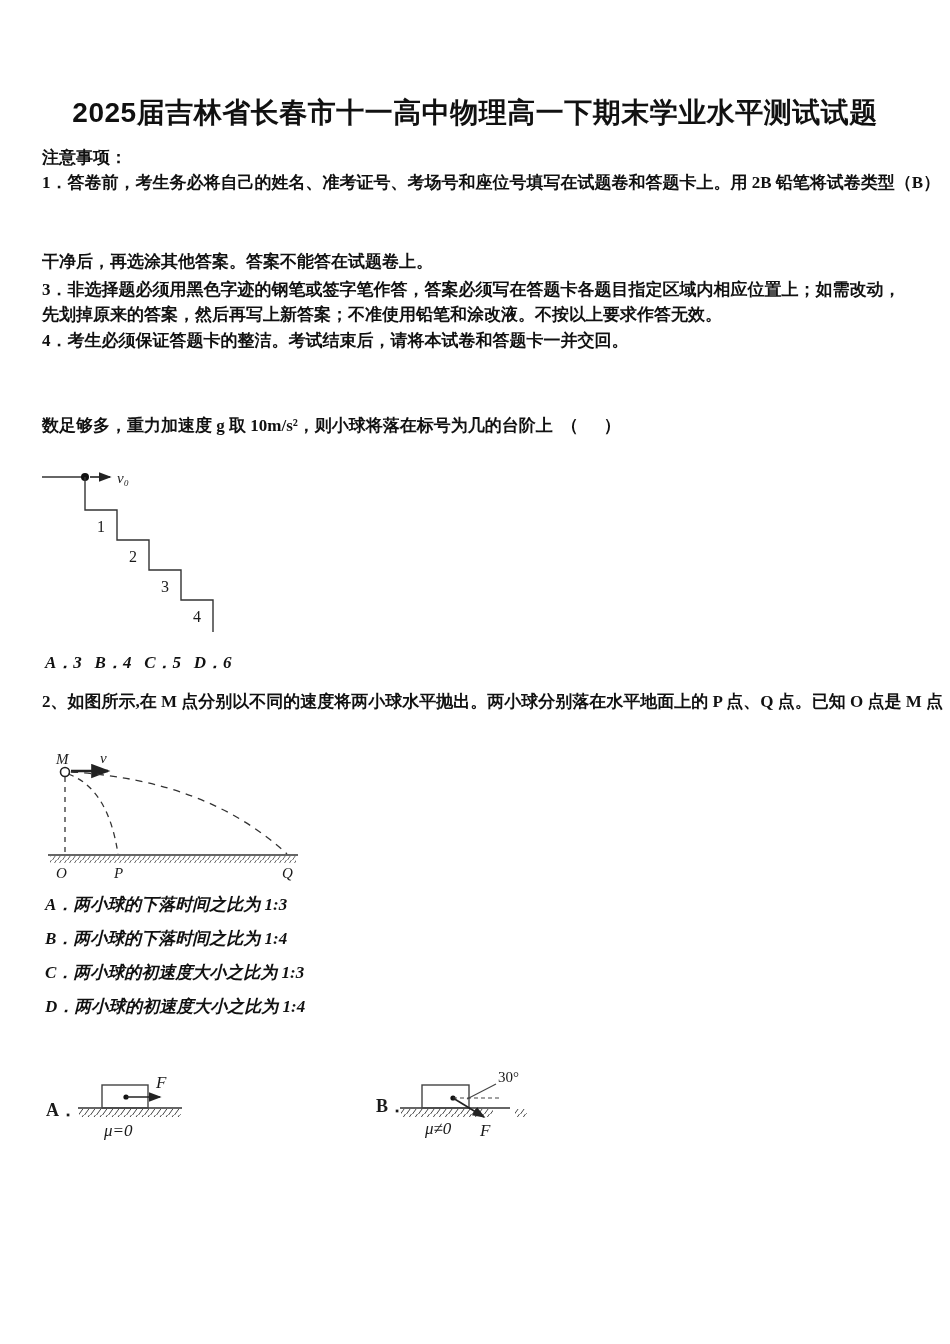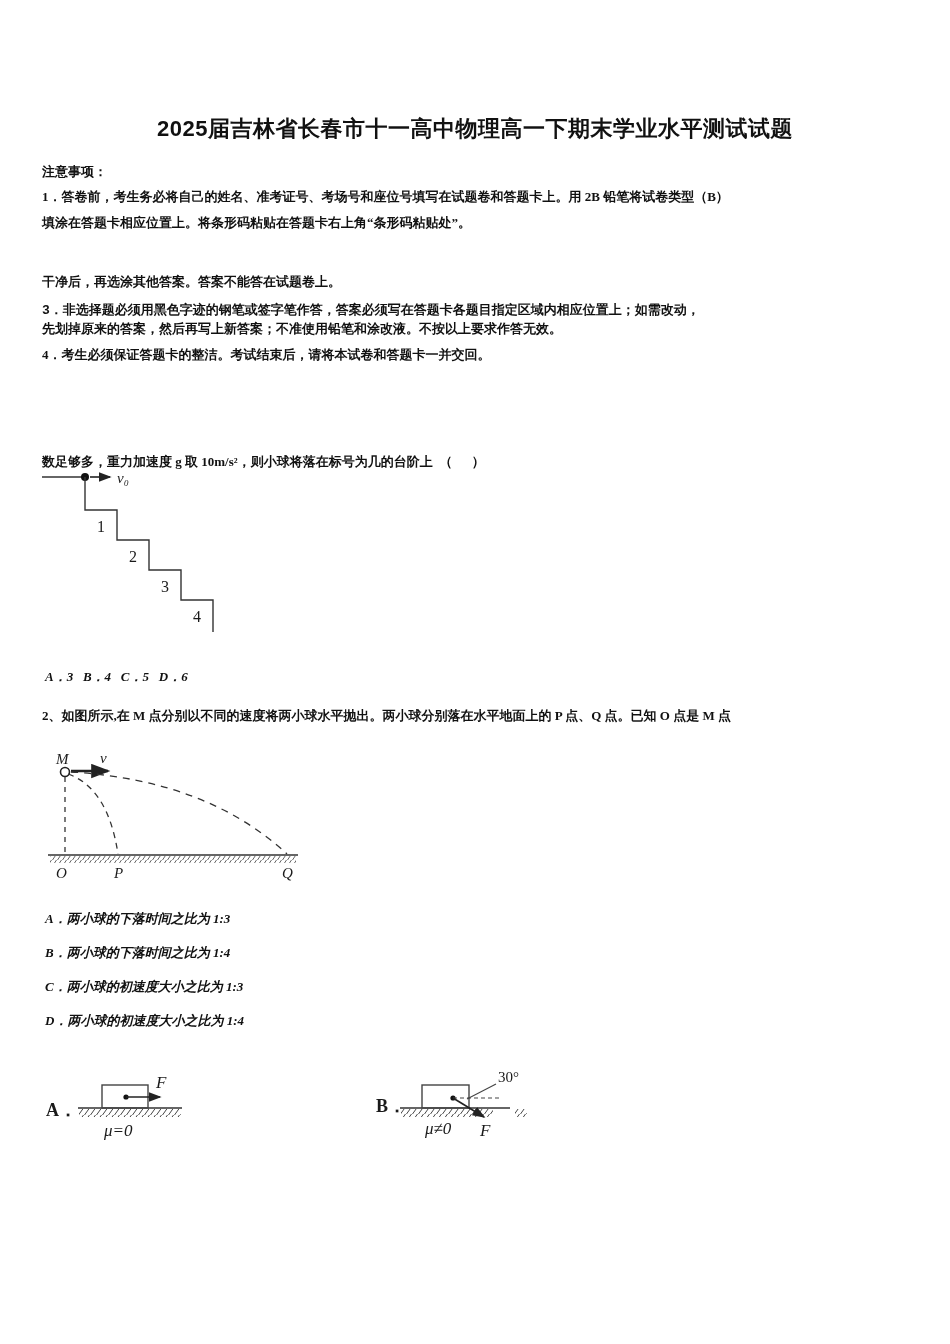--- a/index.html
+++ b/index.html
@@ -6,58 +6,57 @@
   .page{
     position:relative;
     width:950px;height:1344px;
     margin:0 auto;
     background:#ffffff;
     font-family:"Liberation Serif","DejaVu Serif",serif;
     color:#111;
     overflow:hidden;
   }
   .title{
-    position:absolute;top:114px;left:0;width:950px;
+    position:absolute;top:94px;left:0;width:950px;
     text-align:center;
-    font-size:22px;font-weight:800;
+    font-size:28px;font-weight:800;
     font-family:"Liberation Sans","DejaVu Sans",sans-serif;
     letter-spacing:0.5px;
   }
   .line{
     position:absolute;left:42px;
-    font-size:13px;font-weight:600;
-    white-space:pre;line-height:1.2;margin-top:16px;
+    font-size:17px;font-weight:600;
+    white-space:pre;line-height:1.2;
   }
   .opt{left:45px;font-style:italic;}
   svg text{
     font-family:"Liberation Serif","DejaVu Serif",serif;
     fill:#1a1a1a;
   }
   .ital{font-style:italic;font-size:15px;}
   .num{font-size:16px;}
   .mu{font-style:italic;font-size:17px;}
   .figletter{font-weight:700;font-size:18px;}
 </style>
 </head>
 <body>
 
 <div class="page">
 
   <div class="title">2025届吉林省长春市十一高中物理高一下期末学业水平测试试题</div>
 
   <div class="line" style="top:148px;">注意事项：</div>
   <div class="line" style="top:173px;">1．答卷前，考生务必将自己的姓名、准考证号、考场号和座位号填写在试题卷和答题卡上。用 2B 铅笔将试卷类型（B）</div>
-  <div class="line" style="top:199px;">填涂在答题卡相应位置上。将条形码粘贴在答题卡右上角“条形码粘贴处”。</div>
-  <div class="line" style="top:258px;font-family:Liberation Serif, serif;">干净后，再选涂其他答案。答案不能答在试题卷上。</div>
-  <div class="line" style="top:287px;font-family:Liberation Mono, monospace;">3．非选择题必须用黑色字迹的钢笔或签字笔作答，答案必须写在答题卡各题目指定区域内相应位置上；如需改动，</div>
+  <div class="line" style="top:252px;font-family:Liberation Serif, serif;">干净后，再选涂其他答案。答案不能答在试题卷上。</div>
+  <div class="line" style="top:280px;">3．非选择题必须用黑色字迹的钢笔或签字笔作答，答案必须写在答题卡各题目指定区域内相应位置上；如需改动，</div>
   <div class="line" style="top:305px;">先划掉原来的答案，然后再写上新答案；不准使用铅笔和涂改液。不按以上要求作答无效。</div>
   <div class="line" style="top:331px;">4．考生必须保证答题卡的整洁。考试结束后，请将本试卷和答题卡一并交回。</div>
 
 
-  <div class="line" style="top:438px;">数足够多，重力加速度 g 取 10m/s²，则小球将落在标号为几的台阶上  （      ）</div>
+  <div class="line" style="top:416px;">数足够多，重力加速度 g 取 10m/s²，则小球将落在标号为几的台阶上  （      ）</div>
 
   <svg width="230" height="178" viewBox="0 0 230 178" style="position:absolute;left:40px;top:466px;">
     <defs>
       <marker id="mk1" markerWidth="9" markerHeight="8" refX="7" refY="3" orient="auto">
         <path d="M0,0 L8,3 L0,6 Z" fill="#222"></path>
       </marker>
     </defs>
     <line x1="2" y1="11" x2="45" y2="11" stroke="#333" stroke-width="1.4"></line>
     <circle cx="45" cy="11" r="4" fill="#111"></circle>
     <line x1="50" y1="11" x2="70" y2="11" stroke="#222" stroke-width="1.6" marker-end="url(#mk1)"></line>

